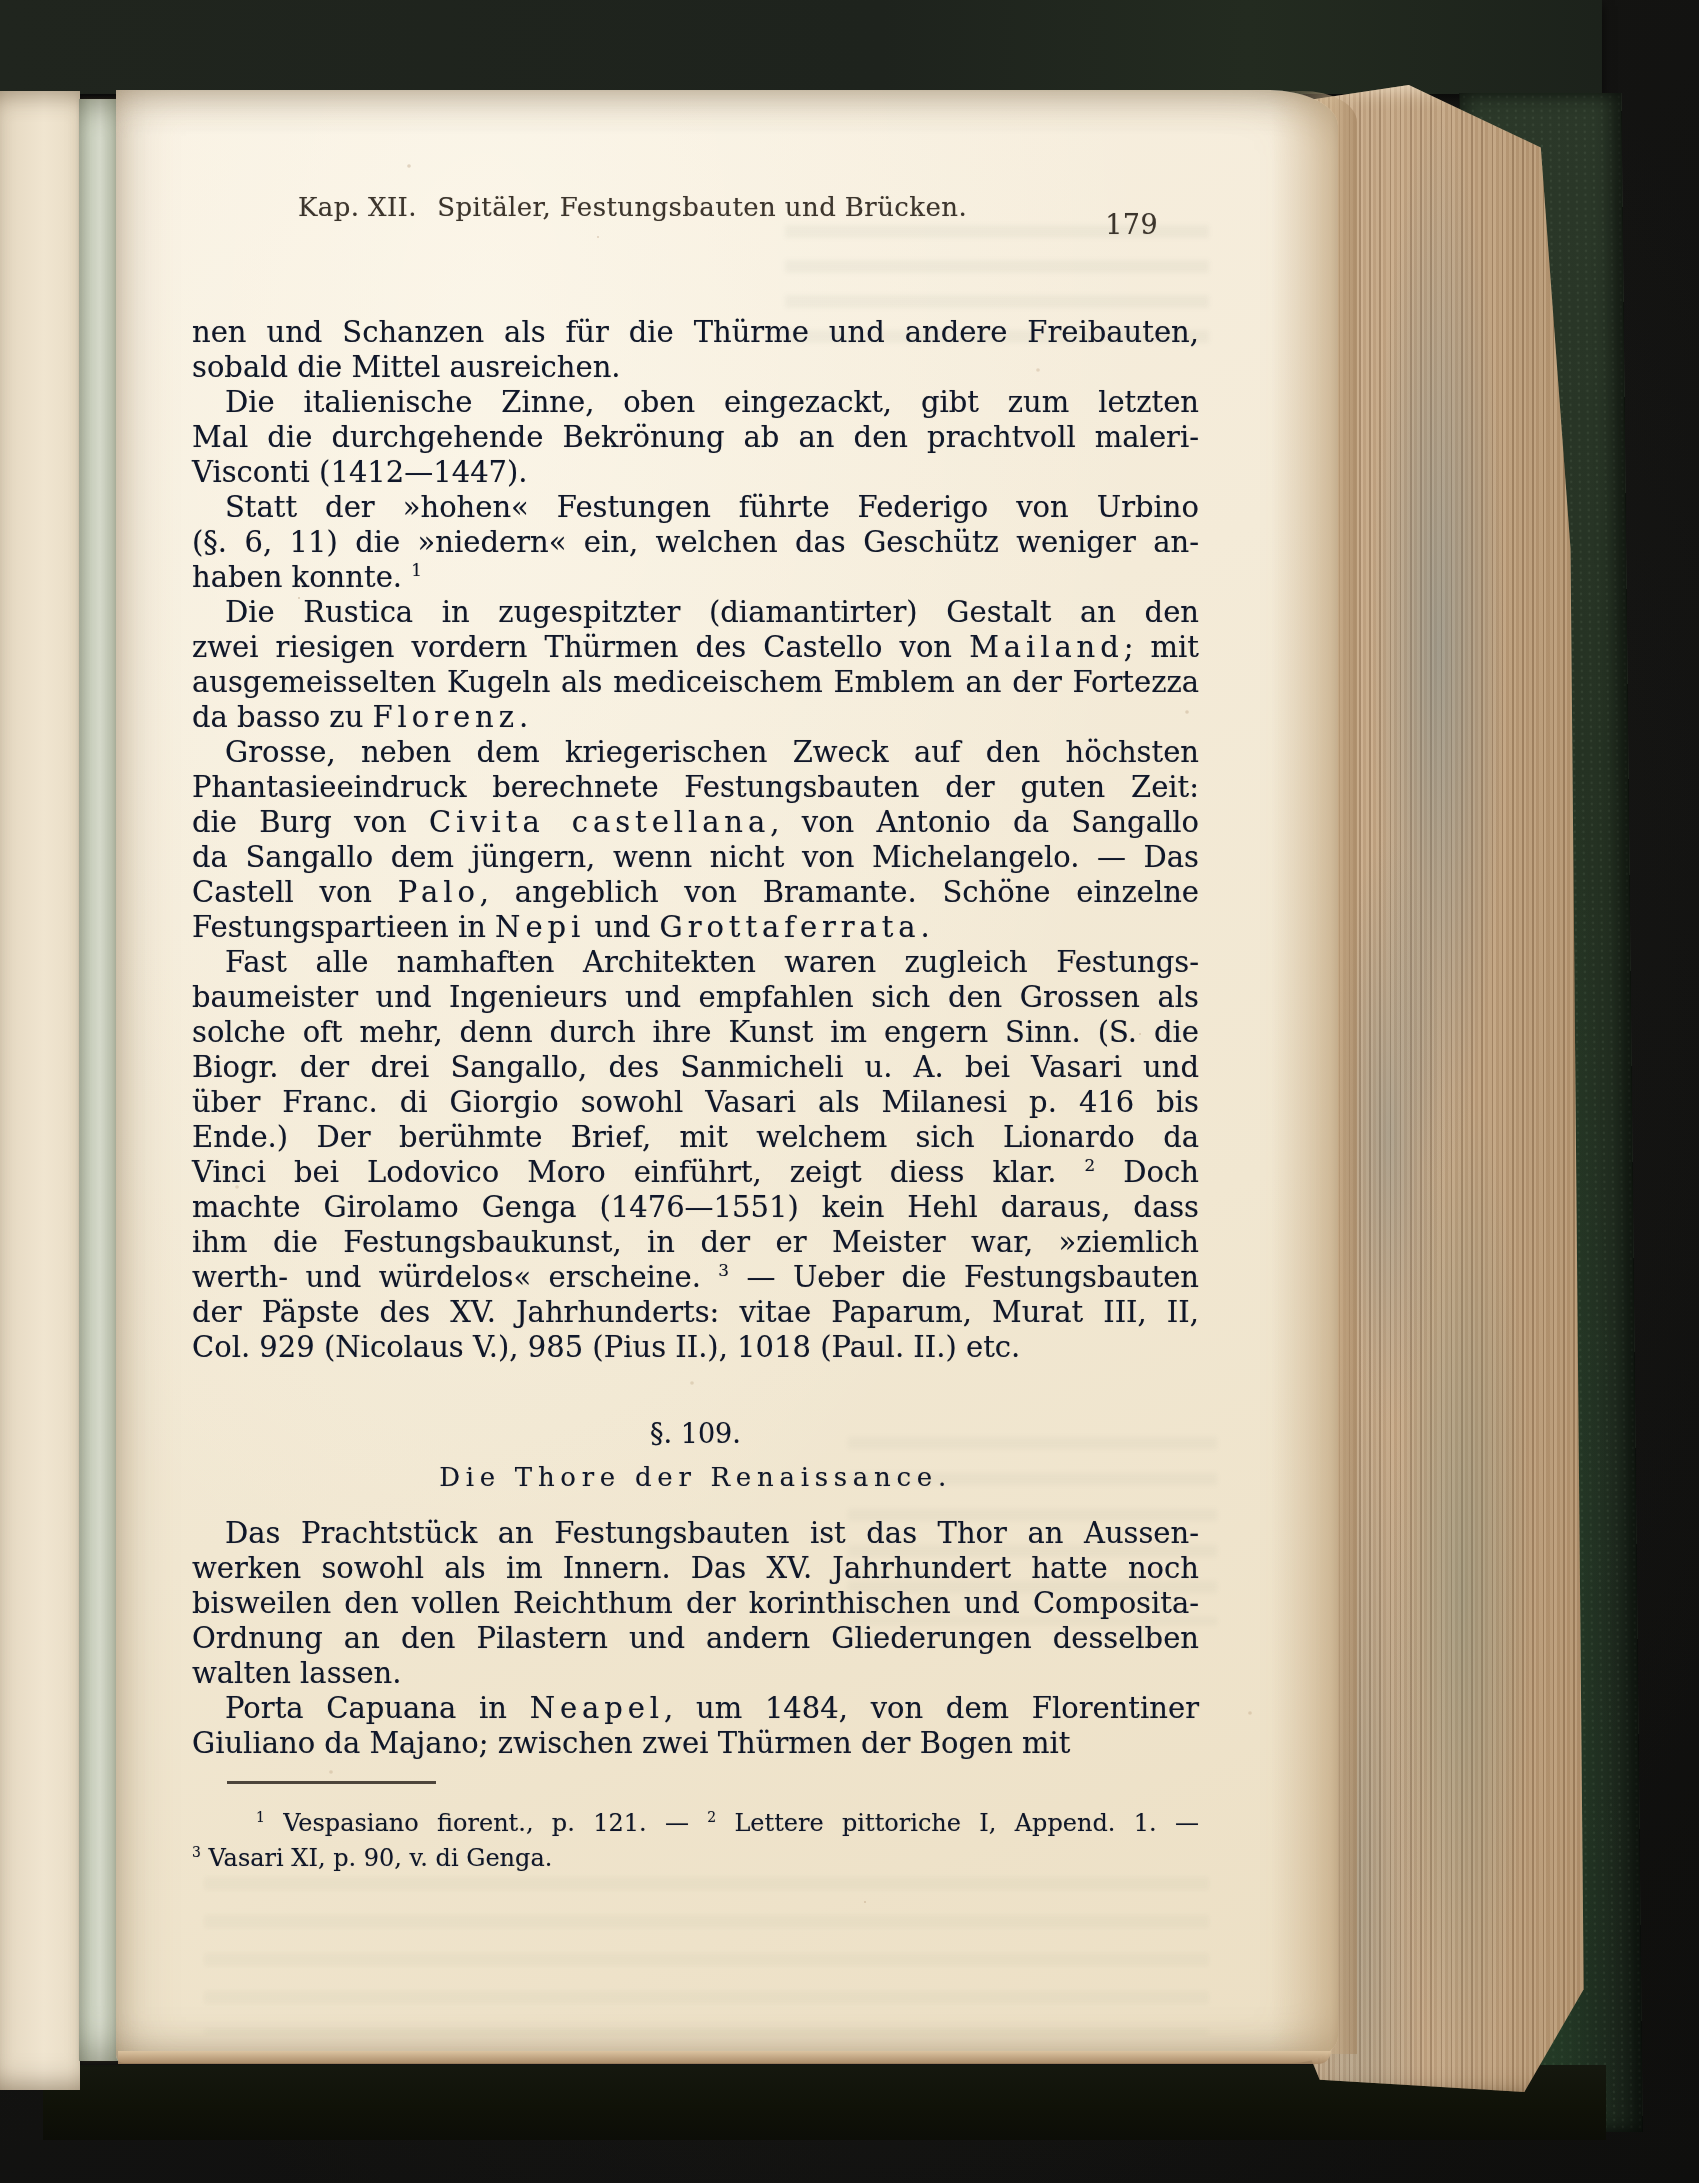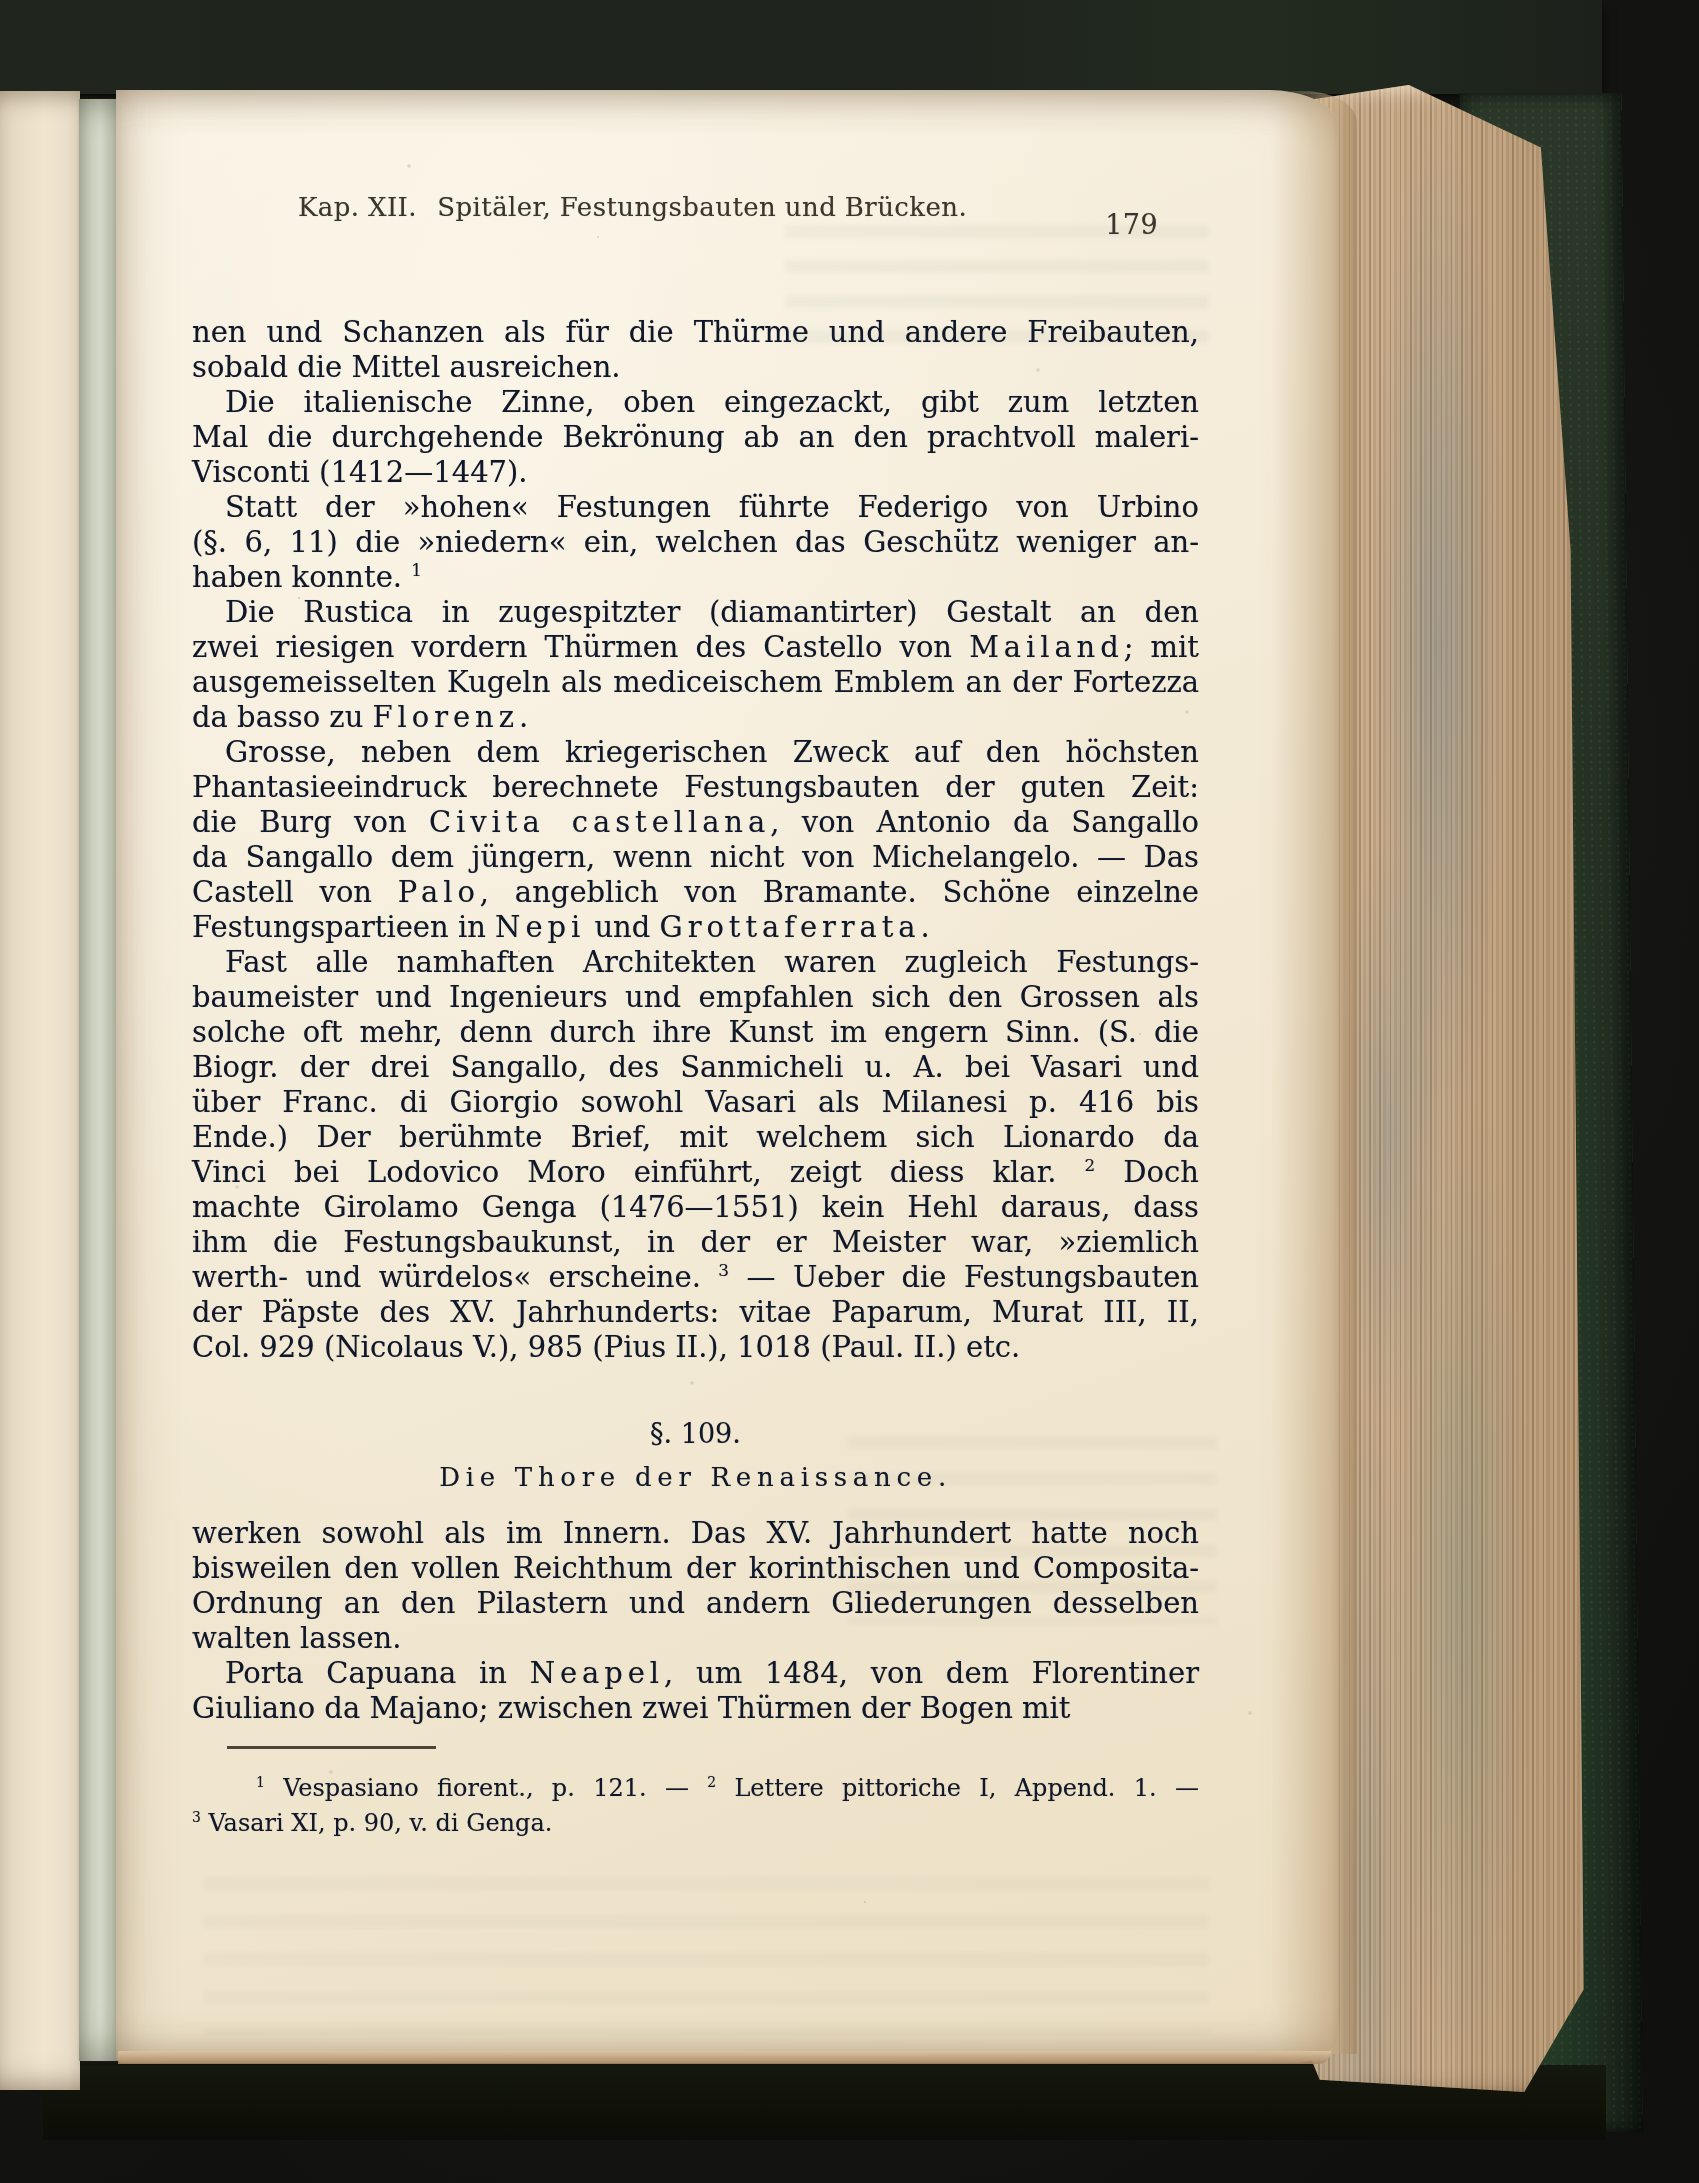--- a/index.html
+++ b/index.html
@@ -154,20 +154,21 @@
     <div class="line"><span>über Franc. di Giorgio sowohl Vasari als Milanesi p. 416 bis</span></div>
     <div class="line"><span>Ende.)  Der berühmte Brief, mit welchem sich Lionardo da</span></div>
     <div class="line"><span>Vinci bei Lodovico Moro einführt, zeigt diess klar. </span><span class="sup">2</span><span>  Doch</span></div>
     <div class="line"><span>machte Girolamo Genga (1476—1551) kein Hehl daraus, dass</span></div>
     <div class="line"><span>ihm die Festungsbaukunst, in der er Meister war, »ziemlich</span></div>
     <div class="line"><span>werth- und würdelos« erscheine. </span><span class="sup">3</span><span> — Ueber die Festungsbauten</span></div>
     <div class="line"><span>der Päpste des XV. Jahrhunderts: vitae Paparum, Murat III, II,</span></div>
     <div class="line no-j"><span>Col. 929 (Nicolaus V.), 985 (Pius II.), 1018 (Paul. II.) etc.</span></div>
     <div class="heading">§. 109.</div>
     <div class="subheading">Die Thore der Renaissance.</div>
+    <div class="line ind"><span>Das Prachtstück an Festungsbauten ist das Thor an Aussen-</span></div>
     <div class="line"><span>werken sowohl als im Innern.  Das XV. Jahrhundert hatte noch</span></div>
     <div class="line"><span>bisweilen den vollen Reichthum der korinthischen und Composita-</span></div>
     <div class="line"><span>Ordnung an den Pilastern und andern Gliederungen desselben</span></div>
     <div class="line no-j"><span>walten lassen.</span></div>
     <div class="line ind"><span>Porta Capuana in </span><span class="g">Neapel</span><span>, um 1484, von dem Florentiner</span></div>
     <div class="line no-j"><span>Giuliano da Majano; zwischen zwei Thürmen der Bogen mit</span></div>
     <div class="footnote-rule"></div>
     <div class="fn-block">
       <div class="line fn-ind fn"><span class="sup">1</span><span> Vespasiano fiorent., p. 121. — </span><span class="sup">2</span><span> Lettere pittoriche I, Append. 1. —</span></div>
       <div class="line no-j fn"><span class="sup">3</span><span> Vasari XI, p. 90, v. di Genga.</span></div>

